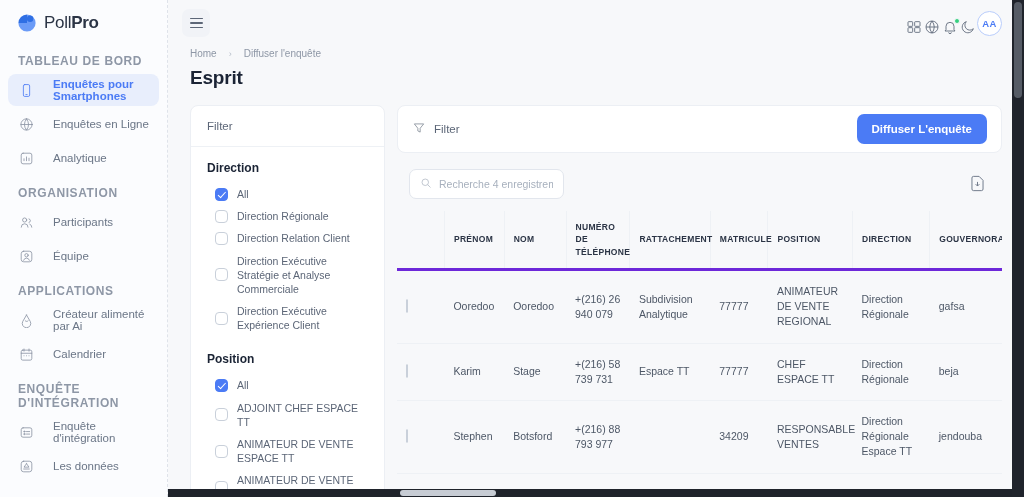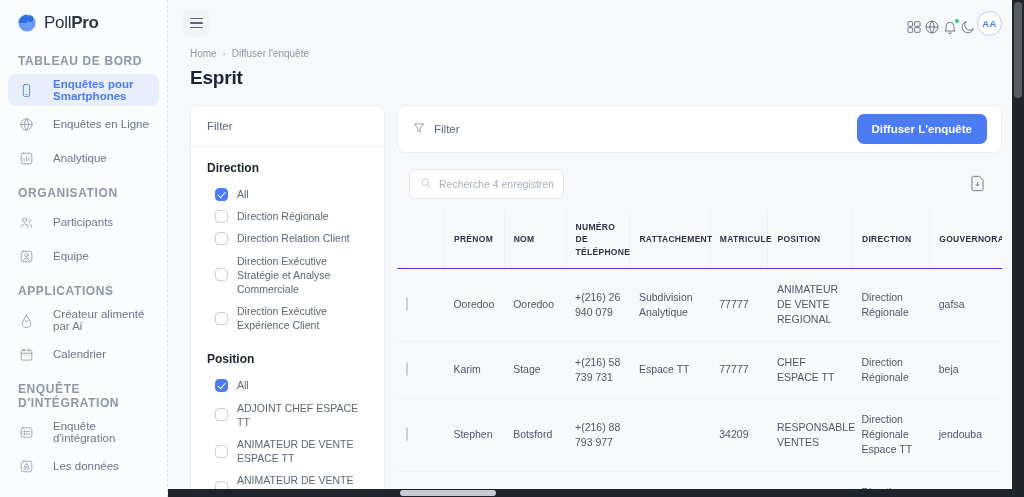--- a/index.html
+++ b/index.html
@@ -55,21 +55,21 @@
   .top-ico svg { width: 16px; height: 16px; stroke: #5c6677; fill: none; stroke-width: 1.3; }
   .bell-dot { position: absolute; top: 0px; right: -1px; width: 6px; height: 6px; border-radius: 50%; background: #35d07f; border: 1px solid #f7f8fa; }
   .avatar {
     width: 25px; height: 25px; border-radius: 50%;
     border: 1px solid #b9cdfb; color: #4b7bf5; background: #fff;
     font-size: 9.5px; font-weight: 700; letter-spacing: 0.3px;
     display: flex; align-items: center; justify-content: center; cursor: pointer;
   }
 
   .crumbwrap { padding: 2px 22px 0 22px; }
-  .crumbs { font-size: 10px; color: #8e97a6; display: flex; align-items: center; gap: 6px; }
+  .crumbs { font-size: 10px; color: #8e97a6; display: flex; align-items: center; gap: 12px; }
   .crumbs .sep { color: #b6bdc9; font-size: 9px; }
   .crumb-link { cursor: pointer; }
   .page-title { font-size: 19px; font-weight: 700; color: #1b2435; margin-top: 8px; letter-spacing: -0.2px; }
 
   .body-row { display: flex; gap: 12px; padding: 16px 22px 0 22px; flex: 1; min-height: 0; }
 
   
   .filter-panel {
     width: 195px; flex: 0 0 195px;
     background: #fff; border: 1px solid #eceff4; border-radius: 8px;
@@ -119,21 +119,21 @@
   }
   .search-box input::placeholder { color: #a7b0bd; }
   .export-ico { margin-left: auto; margin-right: 12px; width: 20px; height: 20px; cursor: pointer; }
   .export-ico svg { width: 19px; height: 19px; stroke: #6b7687; fill: none; stroke-width: 1.2; }
 
   .table-wrap { flex: 1; min-height: 0; overflow: hidden; }
   table { width: 100%; border-collapse: collapse; table-layout: fixed; }
   thead th {
     font-size: 8.5px; font-weight: 700; letter-spacing: 0.3px; color: #2b3445;
     text-align: left; padding: 10px 9px; vertical-align: middle;
-    border-bottom: 1px solid #6d28d9; border-left: 1px solid #eef1f5;
+    border-bottom: 3px solid #6d28d9; border-left: 1px solid #eef1f5;
     line-height: 1.45; text-transform: uppercase;
   }
   thead th.cb-col { border-left: none; }
   tbody td {
     font-size: 10.5px; color: #4d5766; padding: 13px 9px;
     vertical-align: middle; border-bottom: 1px solid #eef1f5; line-height: 1.45;
   }
   tbody tr:last-child td { border-bottom: none; }
   .row-cb {
     width: 14px; height: 14px; border-radius: 4px; border: 1.4px solid #c9d0da; background: #fff;

